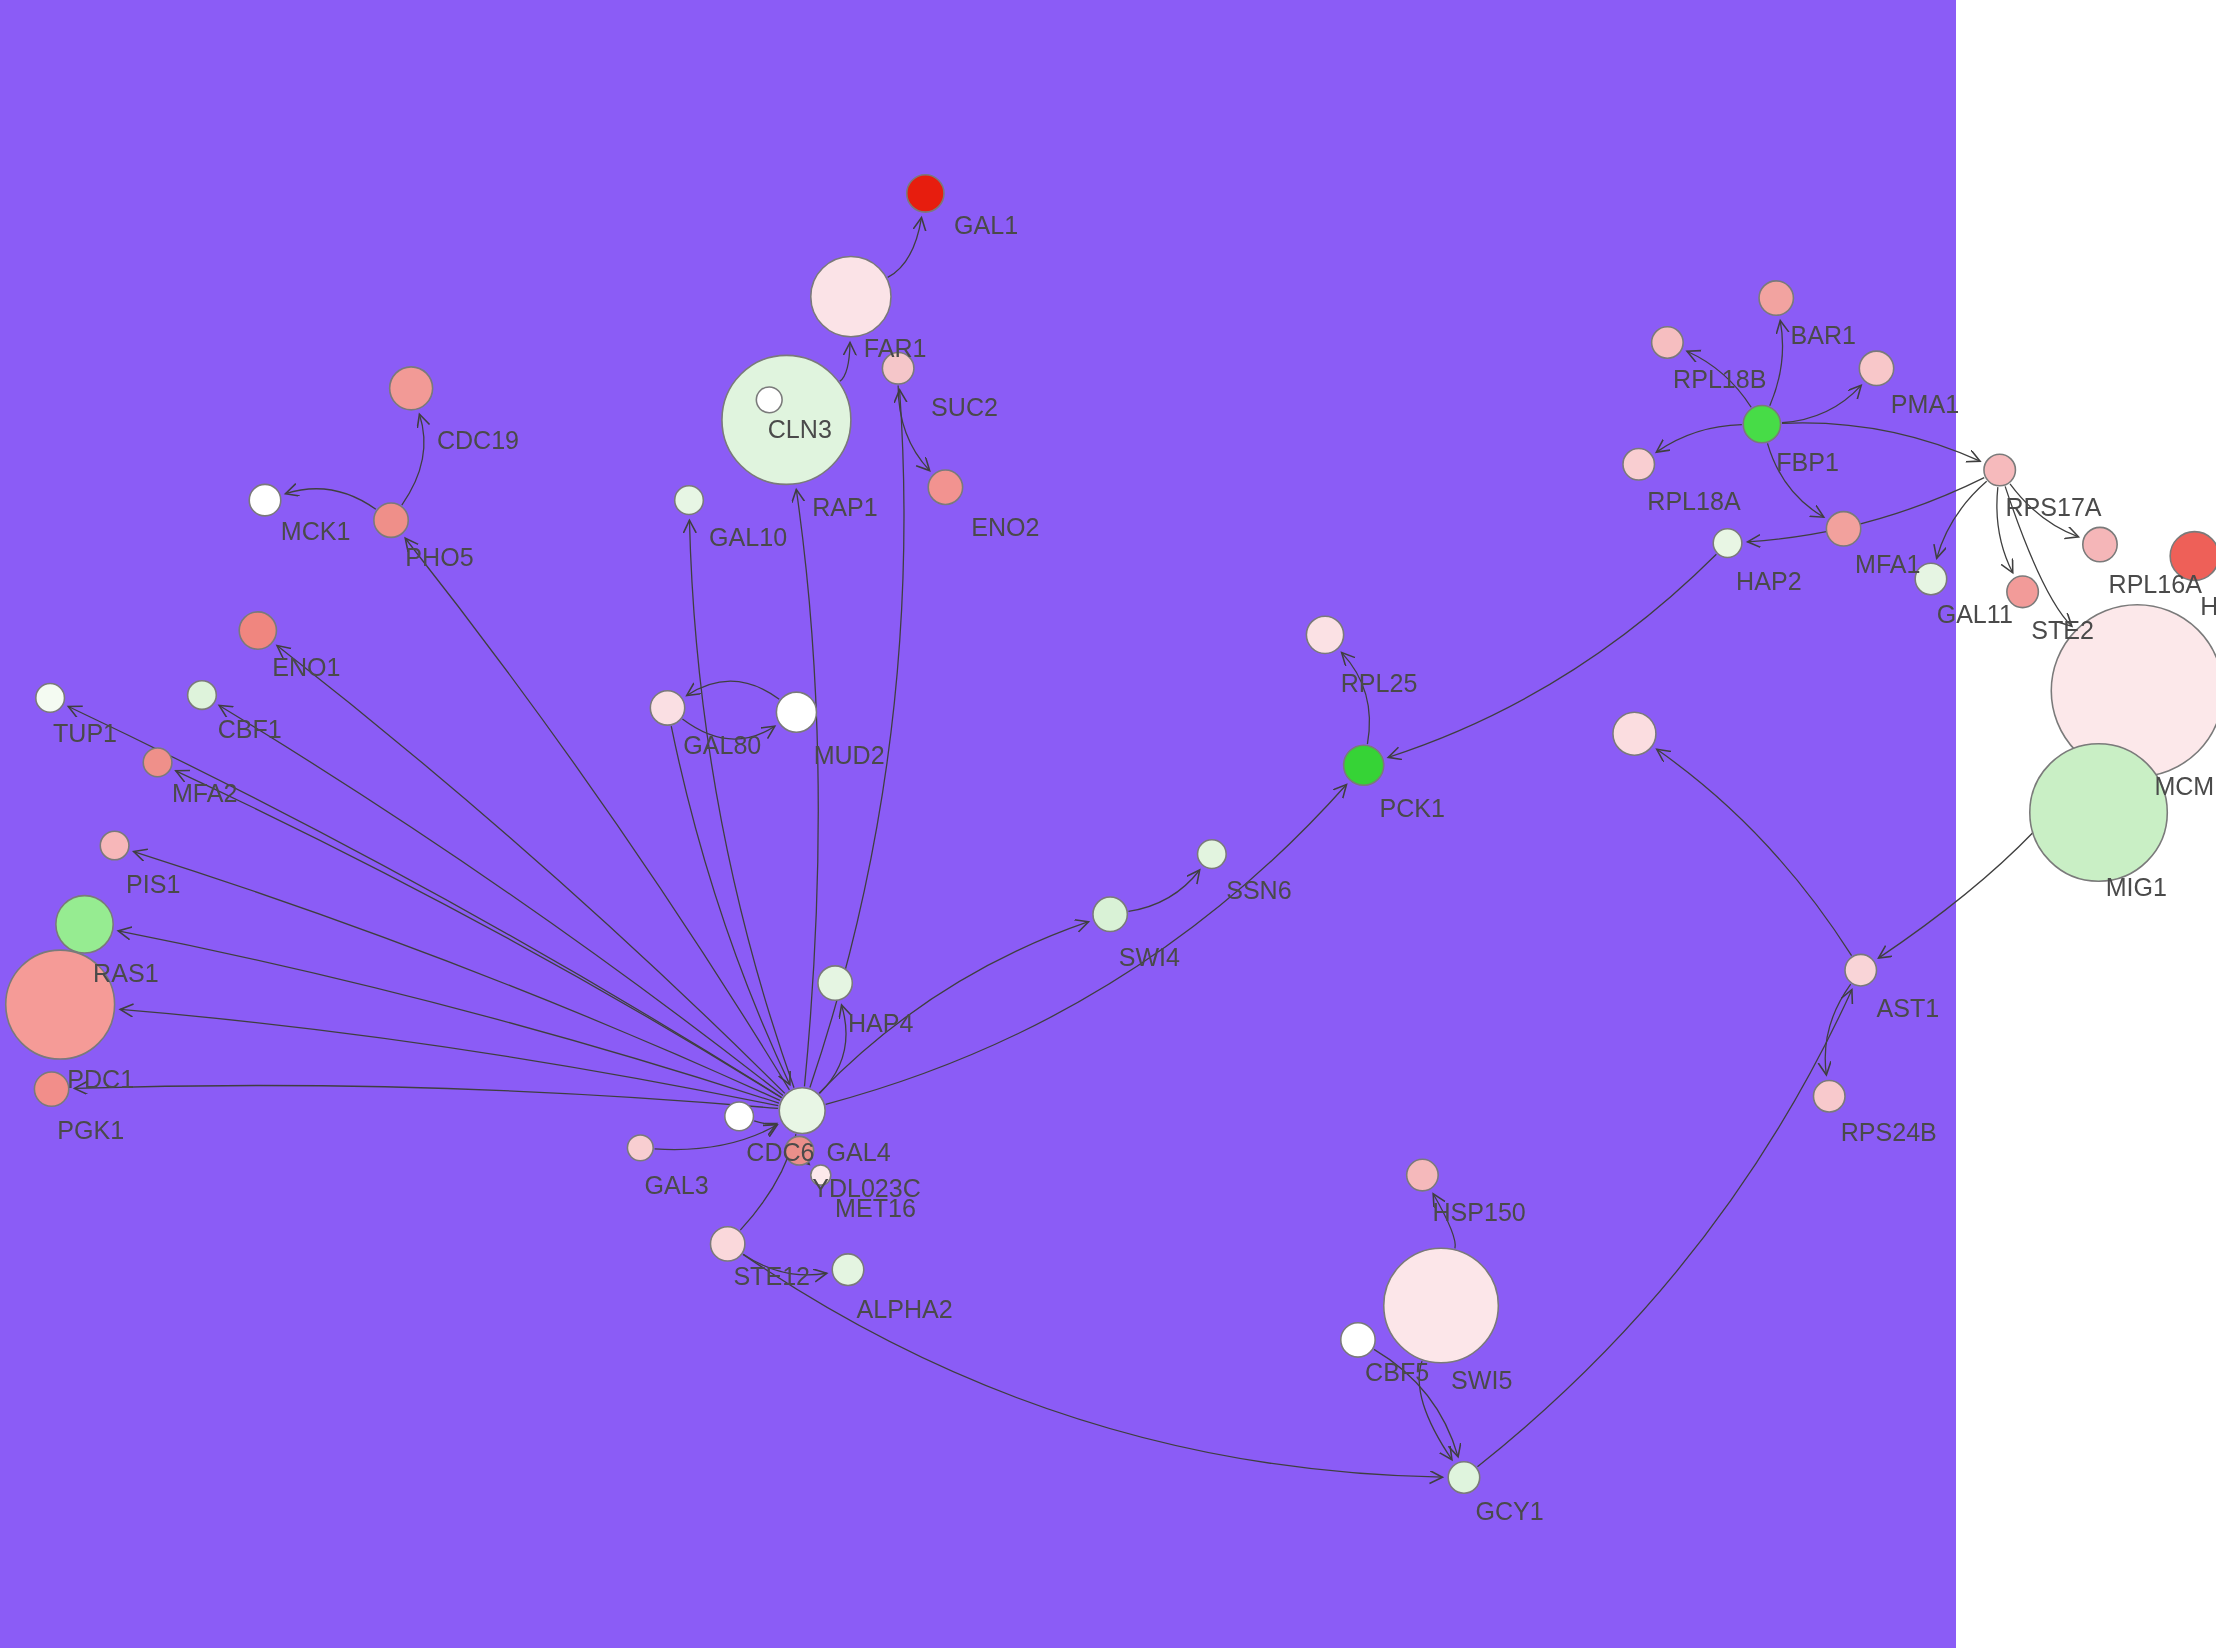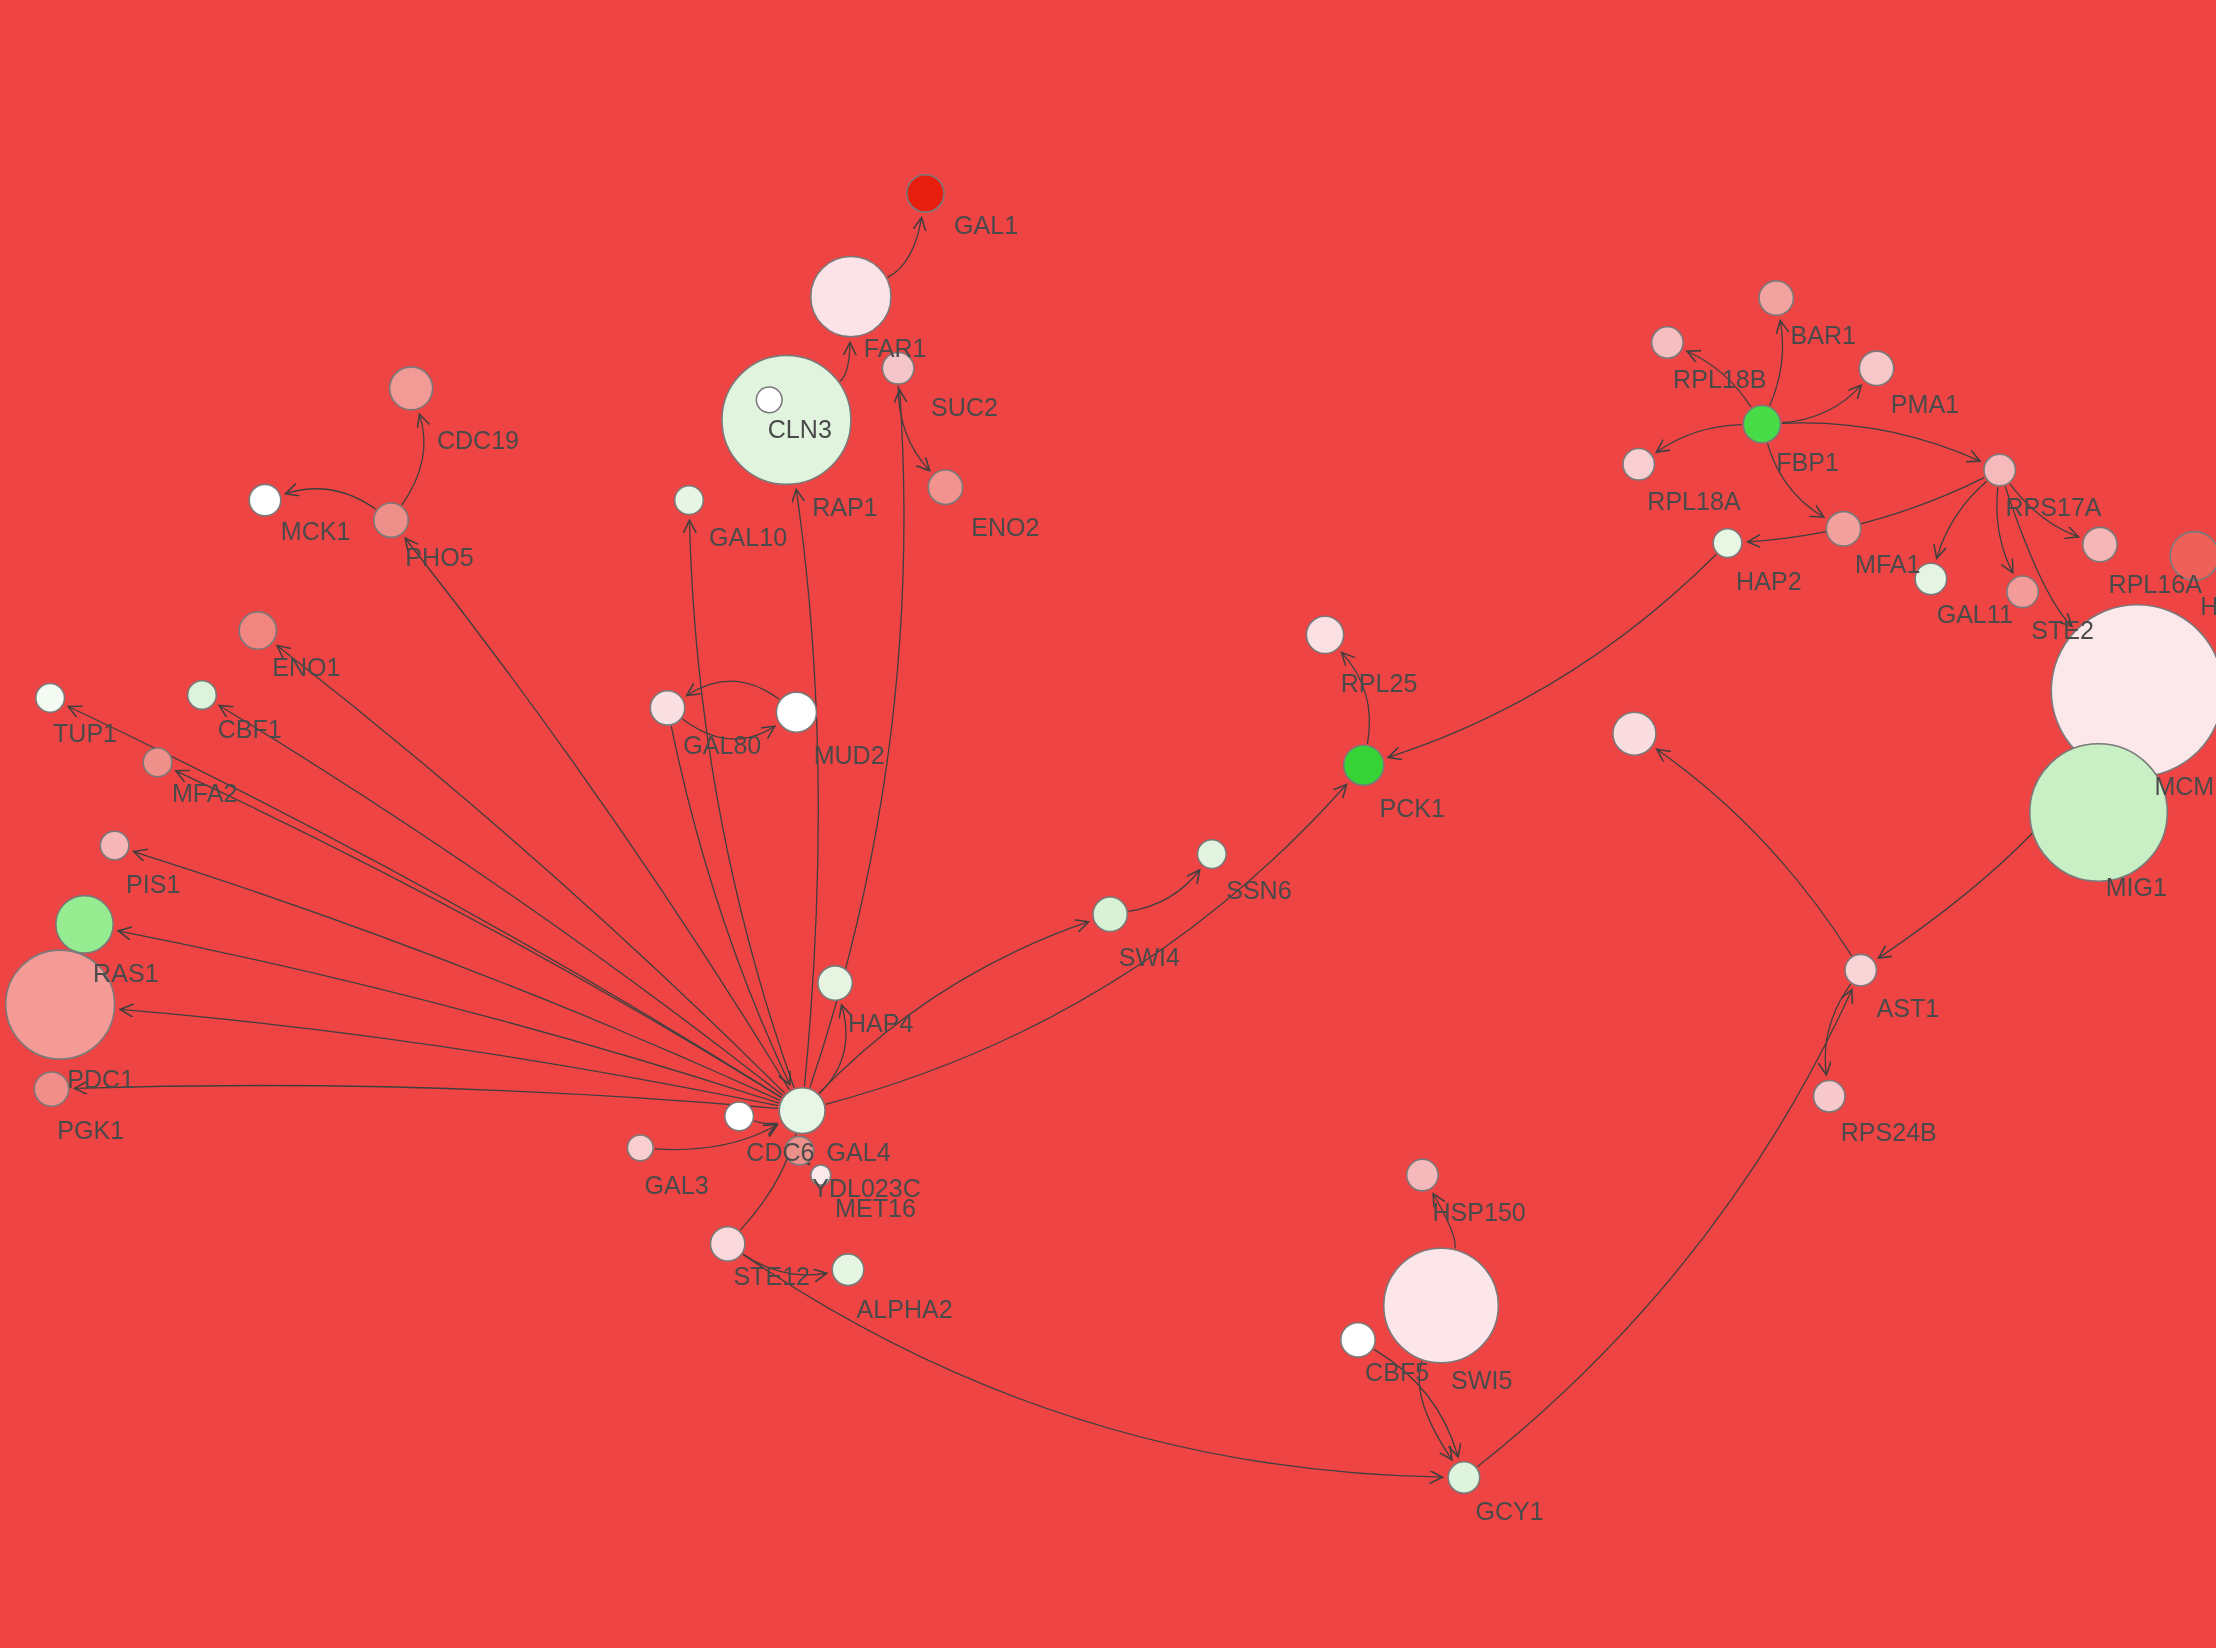--- a/index.html
+++ b/index.html
@@ -4,23 +4,23 @@
 <style>
   html, body {
     margin: 0;
     padding: 0;
     background: #ffffff;
     width: 2216px;
     height: 1648px;
     overflow: hidden;
   }
   .canvas {
-    width: 2216px;
+    width: 1956px;
     height: 1648px;
-    background: #ef4444;
+    background: #8b5cf6;
   }
   svg { display: block; }
   .edge {
     fill: none;
     stroke: #3f3f3f;
     stroke-width: 0.9;
   }
   .node {
     stroke: #7a7a7a;
     stroke-width: 1.1;

